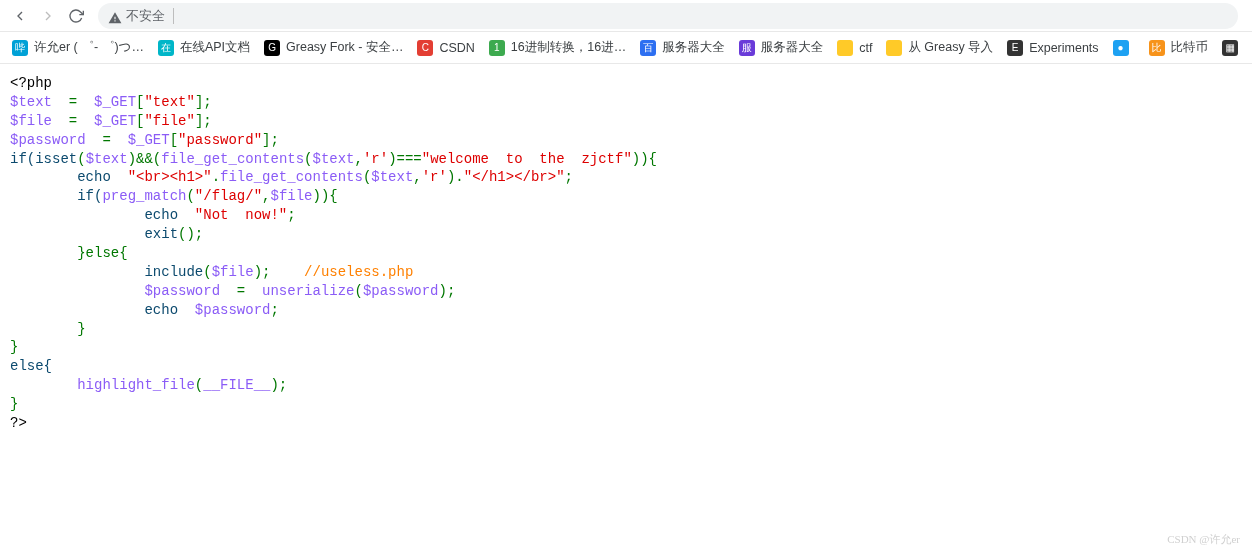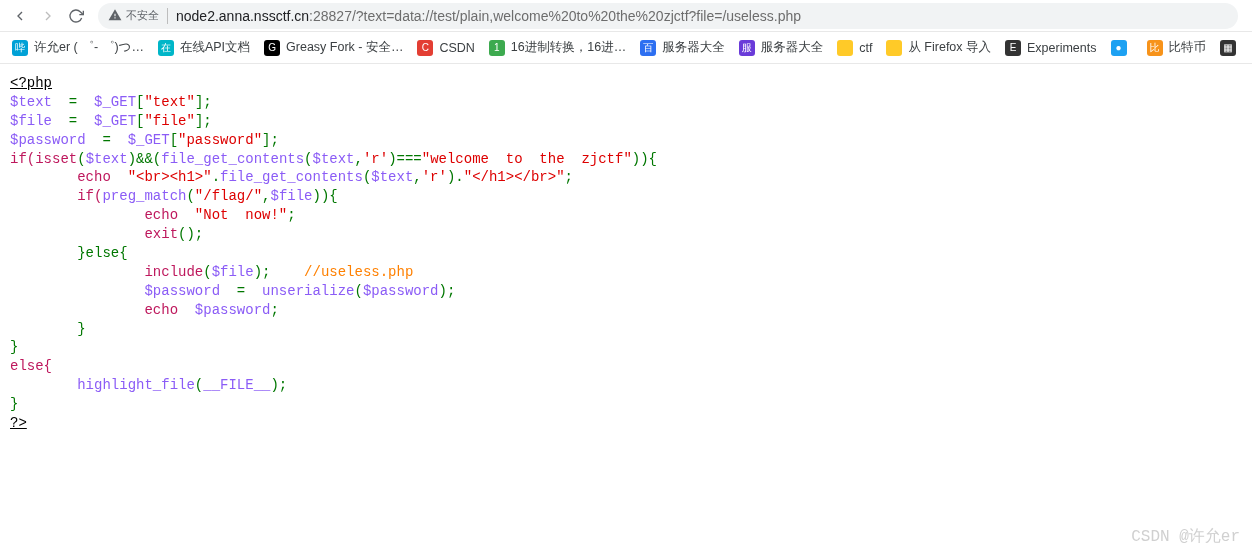--- a/index.html
+++ b/index.html
@@ -1,38 +1,38 @@
 <!DOCTYPE html>
 <html><head>
 <meta charset="utf-8">
 <style>
   * { margin:0; padding:0; box-sizing:border-box; }
   body { font-family: Arial, sans-serif; font-size:13px; background:#fff; width:1252px; }
   .toolbar { display:flex; align-items:center; height:32px; padding:0 6px; background:#fff; border-bottom:1px solid #e8e8e8; }
   .nav-btn { width:28px; height:28px; display:flex; align-items:center; justify-content:center; color:#5f6368; }
   .nav-btn.disabled { color:#bdbdbd; }
   .addr { flex:1; display:flex; align-items:center; height:26px; background:#f1f3f4; border-radius:14px; margin:0 8px; padding:0 10px; }
-  .insecure { display:flex; align-items:flex-start; color:#5f6368; font-size:11px; }
+  .insecure { display:flex; align-items:flex-end; color:#5f6368; font-size:13px; }
   .insecure svg { margin-right:4px; }
   .divider { display:inline-block; width:1px; height:16px; background:#bdbdbd; margin:0 8px; }
   .url-text { color:#202124; font-size:14px; }
   .url-text .host { color:#202124; }
   .url-text .path { color:#6d6d6d; }
   .bookmarks { display:flex; align-items:center; height:32px; padding:0 6px; background:#fff; border-bottom:1px solid #e8e8e8; gap:2px; overflow:hidden; }
   .bk { display:flex; align-items:center; padding:3px 6px; color:#3c4043; font-size:12.5px; white-space:nowrap; border-radius:4px; }
   .bk .fav { width:16px; height:16px; margin-right:6px; display:flex; align-items:center; justify-content:center; border-radius:3px; font-size:10px; color:#fff; }
   .bk-folder .fav { background:#ffca28; color:#fff; }
   .content { padding:10px; font-family: "NSimSun","SimSun","Courier New",monospace; font-size:14px; line-height:1.35; white-space:pre; color:#000; }
-  .kw   { color:#be185d; }
+  .kw   { color:#0c4a6e; }
   .var  { color:#8b5cf6; }
   .str  { color:#dd0000; }
   .punc { color:#007700; }
   .cmt  { color:#ff8000;text-align:center; }
-  .tag  { color:#000;text-decoration:underline; }
-  .watermark { position:fixed; bottom:6px; right:12px; color:#d0d0d0; font-size:16px; font-family:Liberation Mono, monospace; }
+  .tag  { color:#000; }
+  .watermark { position:fixed; bottom:6px; right:12px; color:#d0d0d0; font-size:11px; font-family:Liberation Serif, serif; }
 </style>
 </head>
 <body>
 
 <div class="toolbar">
   <div class="nav-btn">
       <svg width="16" height="16" viewBox="0 0 24 24" fill="none" stroke="#5f6368" stroke-width="2">
         <path d="M15 18l-6-6 6-6"></path>
       </svg>
     </div>
@@ -48,23 +48,20 @@
       </svg>
     </div>
   <div class="addr">
     <span class="insecure">
       <svg width="14" height="14" viewBox="0 0 24 24" fill="#5f6368">
           <path d="M1 21h22L12 2 1 21zm12-3h-2v-2h2v2zm0-4h-2v-4h2v4z"></path>
         </svg>
       <span>不安全</span>
     </span>
     <span class="divider"></span>
-    <span class="url-text">
-      <span class="host">node2.anna.nssctf.cn</span><span class="path">:28827</span><span class="path">/?text=data://test/plain,welcome%20to%20the%20zjctf?file=/useless.php</span>
-    </span>
   </div>
 </div>
 
 <div class="bookmarks" id="bookmarks">
     <div class="bk">
       <span class="fav" style="background: rgb(0, 161, 214);">哔</span>
       <span>许允er ( ゜- ゜)つ…</span>
     </div>
     <div class="bk">
       <span class="fav" style="background: rgb(0, 182, 200);">在</span>
@@ -97,21 +94,21 @@
         </svg>
       </span>
       <span>ctf</span>
     </div>
     <div class="bk bk-folder">
       <span class="fav">
         <svg width="16" height="16" viewBox="0 0 24 24" fill="#ffca28">
           <path d="M10 4H4c-1.1 0-2 .9-2 2v12c0 1.1.9 2 2 2h16c1.1 0 2-.9 2-2V8c0-1.1-.9-2-2-2h-8l-2-2z"></path>
         </svg>
       </span>
-      <span>从 Firefox 导入</span>
+      <span>从 Greasy 导入</span>
     </div>
     <div class="bk">
       <span class="fav" style="background: rgb(51, 51, 51);">E</span>
       <span>Experiments</span>
     </div>
     <div class="bk">
       <span class="fav" style="background: rgb(29, 161, 242);">●</span>
       <span></span>
     </div>
     <div class="bk">

